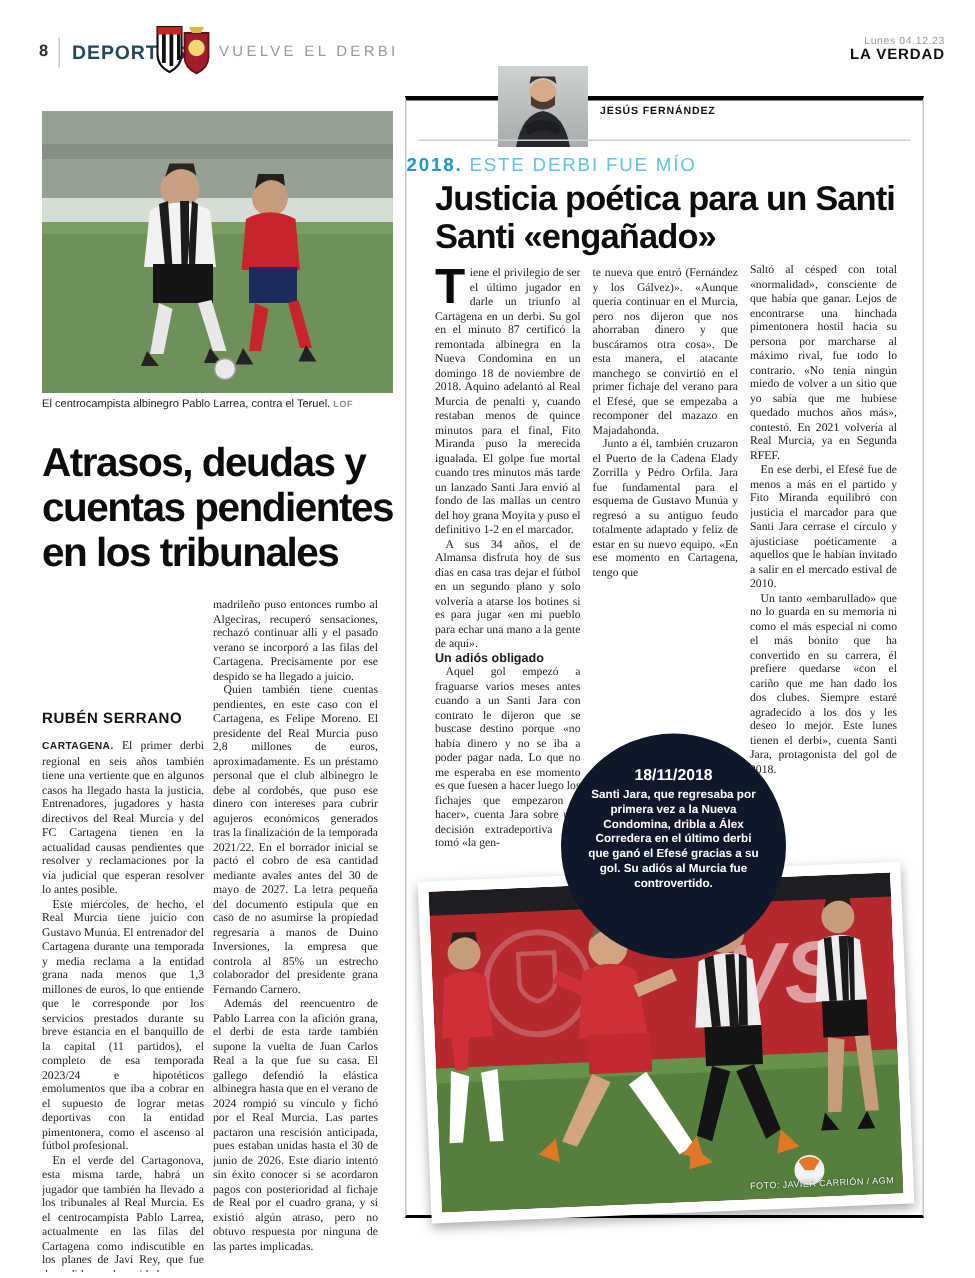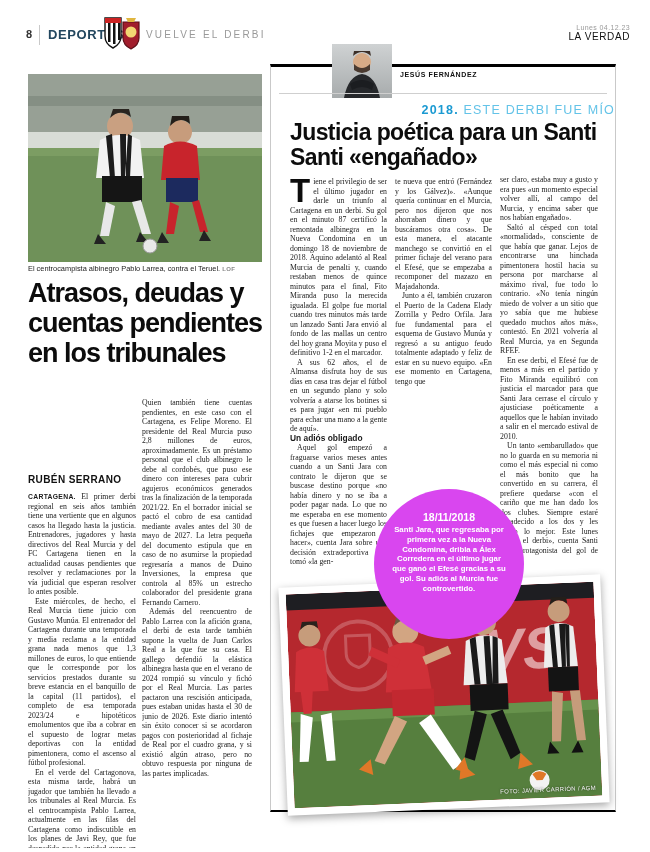--- a/index.html
+++ b/index.html
@@ -12,28 +12,28 @@
   
   .hdr-num { position:absolute; left:26px; top:28px; font-size:11px; font-weight:700; color:#333; }
   .hdr-div { position:absolute; left:39px; top:25px; width:1px; height:20px; background:#c9c9c9; }
   .hdr-section { position:absolute; left:48px; top:27px; font-size:13px; font-weight:800;
     color:#23475f; letter-spacing:.6px; }
   .hdr-crests { position:absolute; left:102px; top:16px; }
   .hdr-kicker { position:absolute; left:146px; top:29px; font-size:10px; color:#999;
     letter-spacing:2.2px; }
   .hdr-right { position:absolute; right:20px; top:24px; text-align:right; }
   .hdr-date { font-size:7px; color:#9a9a9a; letter-spacing:.4px; }
-  .hdr-mast { font-size:10px; font-weight:400; color:#111; letter-spacing:.6px;text-align:right; }
+  .hdr-mast { font-size:10px; font-weight:700; color:#111; letter-spacing:.6px;text-align:right; }
 
   
   .l-photo { position:absolute; left:28px; top:74px; width:234px; height:188px; overflow:hidden; }
   .l-caption { position:absolute; left:28px; top:265px; width:234px; font-size:7.4px;
     color:#222; line-height:1.2; }
   .l-caption .credit { font-size:6px; font-weight:700; color:#888; letter-spacing:.4px; }
-  .l-headline { position:absolute; left:28px; top:278px; width:238px;
+  .l-headline { position:absolute; left:28px; top:293px; width:238px;
     font-size:27px; line-height:1.12; font-weight:800; letter-spacing:-1px; color:#0c0c0c; }
   .l-lead { position:absolute; left:28px; top:398px; width:108px;
     font-size:9px; line-height:10.6px; font-weight:700; color:#4c4c4c; }
   .l-byline { position:absolute; left:28px; top:474px; font-size:10px; font-weight:800;
     letter-spacing:.4px; color:#111; }
   .body-col { font-family:"Liberation Serif", serif; font-size:7.8px; line-height:9.5px;
     color:#1b1b1b; text-align:justify; overflow:hidden; hyphens:auto; }
   .body-col p { margin:0; }
   .body-col p + p { text-indent:7px; }
   .dateline { font-weight:700; font-size:6.8px; letter-spacing:.3px; font-family:"Liberation Sans",sans-serif; }
@@ -41,41 +41,41 @@
   #l-col2 { position:absolute; left:142px; top:398px; width:110px; height:450px; }
 
   
   #box { position:absolute; left:270px; top:64px; width:346px; height:748px;
     border-top:3px solid #000; border-bottom:2px solid #000;
     border-left:1px solid #c9c9c9; border-right:1px solid #c9c9c9; background:#fff; }
   .author-photo { position:absolute; left:61px; top:-23px; width:60px; height:54px; overflow:hidden; }
   .author-name { position:absolute; left:129px; top:4px; font-size:7px; font-weight:800;
     letter-spacing:.6px; color:#111; }
   .box-hr { position:absolute; left:8px; right:8px; top:26px; height:1px; background:#cfcfcf; }
-  .box-kicker { position:absolute; left:0; right:0; top:36px; text-align:right;
+  .box-kicker { position:absolute; left:0; right:0; top:36px; text-align:left;
     font-size:12.5px; letter-spacing:1.2px; }
   .box-kicker .yr { color:#1b9ad2; font-weight:800; }
   .box-kicker .rest { color:#63c3e8; font-weight:400; }
   .box-headline { position:absolute; left:19px; top:53px; width:310px;
     font-size:23px; line-height:1.1; font-weight:800; letter-spacing:-.6px; color:#0c0c0c; }
   #r-col1 { position:absolute; left:19px; top:110px; width:97px; height:400px; }
   #r-col2 { position:absolute; left:124px; top:110px; width:97px; height:312px; }
   #r-col3 { position:absolute; left:229px; top:108px; width:98px; height:404px; }
   .dropcap { float:left; font-family:"Liberation Sans",sans-serif; font-weight:800;
     font-size:33px; line-height:26px; margin:1px 3px 0 0; color:#0c0c0c; }
   .subhead { font-family:"Liberation Sans",sans-serif; font-weight:800; font-size:8.4px;
     margin:4px 0 2px; text-indent:0 !important; }
   .pullquote { text-align:center; margin-bottom:8px; }
   .pullquote .rule { width:30px; height:2px; background:#111; margin:2px auto 9px; }
   .pullquote .q { font-family:"Liberation Serif",serif; font-weight:700; font-size:12px;
     line-height:1.32; color:#0e0e0e; text-align:center; }
 
   
   .circle { position:absolute; left:103px; top:422px; width:150px; height:150px;
-    border-radius:50%; background:#d946ef; z-index:3; color:#fff; text-align:center;
+    border-radius:50%; background:#0f172a; z-index:3; color:#fff; text-align:center;
     padding:22px 16px 0; }
   .circle .c-date { font-size:10.5px; font-weight:800; margin-bottom:2px; }
   .circle .c-text { font-size:7.8px; line-height:1.26; font-weight:600; }
 
   
   .r-photo { position:absolute; left:12px; top:514px; width:322px; height:228px;
     background:#fff; padding:7px; transform:rotate(-2.4deg);
     box-shadow:0 3px 8px rgba(0,0,0,.35); z-index:2; }
   .r-photo-inner { position:relative; width:100%; height:100%; overflow:hidden; }
   .r-credit { position:absolute; right:6px; bottom:5px; font-size:6px; color:#f4f4f4;
@@ -145,20 +145,21 @@
   <h1 class="l-headline">Atrasos, deudas y cuentas pendientes en los tribunales</h1>
   <div class="l-byline">RUBÉN SERRANO</div>
 
   <div id="l-col1" class="body-col">
     <p><span class="dateline">CARTAGENA.</span>
        <span>El primer derbi regional en seis años también tiene una vertiente que en algunos casos ha llegado hasta la justicia. Entrenadores, jugadores y hasta directivos del Real Murcia y del FC Cartagena tienen en la actualidad causas pendientes que resolver y reclamaciones por la vía judicial que esperan resolver lo antes posible.</span></p>
     <p>Este miércoles, de hecho, el Real Murcia tiene juicio con Gustavo Munúa. El entrenador del Cartagena durante una temporada y media reclama a la entidad grana nada menos que 1,3 millones de euros, lo que entiende que le corresponde por los servicios prestados durante su breve estancia en el banquillo de la capital (11 partidos), el completo de esa temporada 2023/24 e hipotéticos emolumentos que iba a cobrar en el supuesto de lograr metas deportivas con la entidad pimentonera, como el ascenso al fútbol profesional.</p>
     <p>En el verde del Cartagonova, esta misma tarde, habrá un jugador que también ha llevado a los tribunales al Real Murcia. Es el centrocampista Pablo Larrea, actualmente en las filas del Cartagena como indiscutible en los planes de Javi Rey, que fue despedido por la entidad grana en febrero de este año, cuando aún le restaban unos meses de contrato. El</p>
   </div>
   <div id="l-col2" class="body-col">
+    <p>madrileño puso entonces rumbo al Algeciras, recuperó sensaciones, rechazó continuar allí y el pasado verano se incorporó a las filas del Cartagena. Precisamente por ese despido se ha llegado a juicio.</p>
     <p>Quien también tiene cuentas pendientes, en este caso con el Cartagena, es Felipe Moreno. El presidente del Real Murcia puso 2,8 millones de euros, aproximadamente. Es un préstamo personal que el club albinegro le debe al cordobés, que puso ese dinero con intereses para cubrir agujeros económicos generados tras la finalización de la temporada 2021/22. En el borrador inicial se pactó el cobro de esa cantidad mediante avales antes del 30 de mayo de 2027. La letra pequeña del documento estipula que en caso de no asumirse la propiedad regresaría a manos de Duino Inversiones, la empresa que controla al 85% un estrecho colaborador del presidente grana Fernando Carnero.</p>
     <p>Además del reencuentro de Pablo Larrea con la afición grana, el derbi de esta tarde también supone la vuelta de Juan Carlos Real a la que fue su casa. El gallego defendió la elástica albinegra hasta que en el verano de 2024 rompió su vínculo y fichó por el Real Murcia. Las partes pactaron una rescisión anticipada, pues estaban unidas hasta el 30 de junio de 2026. Este diario intentó sin éxito conocer si se acordaron pagos con posterioridad al fichaje de Real por el cuadro grana, y si existió algún atraso, pero no obtuvo respuesta por ninguna de las partes implicadas.</p>
   </div>
 
   <div id="box">
 
     <div class="author-photo">
       <svg width="60" height="54" viewBox="0 0 60 54">
         <rect width="60" height="54" fill="#b9bcbd"></rect>
         <rect width="60" height="54" fill="url(#g0)"></rect>
@@ -179,32 +180,31 @@
     <div class="box-hr"></div>
 
     <div class="box-kicker">
       <span class="yr">2018.</span><span class="rest"> ESTE DERBI FUE MÍO</span>
     </div>
 
     <h2 class="box-headline">Justicia poética para un Santi Santi «engañado»</h2>
 
     <div id="r-col1" class="body-col">
       <p><span class="dropcap">T</span><span>iene el privilegio de ser el último jugador en darle un triunfo al Cartagena en un derbi. Su gol en el minuto 87 certificó la remontada albinegra en la Nueva Condomina en un domingo 18 de noviembre de 2018. Aquino adelantó al Real Murcia de penalti y, cuando restaban menos de quince minutos para el final, Fito Miranda puso la merecida igualada. El golpe fue mortal cuando tres minutos más tarde un lanzado Santi Jara envió al fondo de las mallas un centro del hoy grana Moyita y puso el definitivo 1-2 en el marcador.</span></p>
-      <p>A sus 62 años, el de Almansa disfruta hoy de sus días en casa tras dejar el fútbol en un segundo plano y solo volvería a atarse los botines si es para jugar «en mi pueblo para echar una mano a la gente de aquí».</p>
+      <p>A sus 34 años, el de Almansa disfruta hoy de sus días en casa tras dejar el fútbol en un segundo plano y solo volvería a atarse los botines si es para jugar «en mi pueblo para echar una mano a la gente de aquí».</p>
       <p class="subhead">Un adiós obligado</p>
       <p>Aquel gol empezó a fraguarse varios meses antes cuando a un Santi Jara con contrato le dijeron que se buscase destino porque «no había dinero y no se iba a poder pagar nada. Lo que no me esperaba en ese momento es que fuesen a hacer luego los fichajes que empezaron a hacer», cuenta Jara sobre una decisión extradeportiva que tomó «la gen-</p>
     </div>
 
     <div id="r-col2" class="body-col">
       <p>te nueva que entró (Fernández y los Gálvez)». «Aunque quería continuar en el Murcia, pero nos dijeron que nos ahorraban dinero y que buscáramos otra cosa». De esta manera, el atacante manchego se convirtió en el primer fichaje del verano para el Efesé, que se empezaba a recomponer del mazazo en Majadahonda.</p>
       <p>Junto a él, también cruzaron el Puerto de la Cadena Elady Zorrilla y Pedro Orfila. Jara fue fundamental para el esquema de Gustavo Munúa y regresó a su antiguo feudo totalmente adaptado y feliz de estar en su nuevo equipo. «En ese momento en Cartagena, tengo que</p>
     </div>
 
     <div id="r-col3" class="body-col">
-      <p>ser claro, estaba muy a gusto y era pues «un momento especial volver allí, al campo del Murcia, y encima saber que nos habían engañado».</p>
       <p>Saltó al césped con total «normalidad», consciente de que había que ganar. Lejos de encontrarse una hinchada pimentonera hostil hacia su persona por marcharse al máximo rival, fue todo lo contrario. «No tenía ningún miedo de volver a un sitio que yo sabía que me hubiese quedado muchos años más», contestó. En 2021 volvería al Real Murcia, ya en Segunda RFEF.</p>
       <p>En ese derbi, el Efesé fue de menos a más en el partido y Fito Miranda equilibró con justicia el marcador para que Santi Jara cerrase el círculo y ajusticiase poéticamente a aquellos que le habían invitado a salir en el mercado estival de 2010.</p>
       <p>Un tanto «embarullado» que no lo guarda en su memoria ni como el más especial ni como el más bonito que ha convertido en su carrera, él prefiere quedarse «con el cariño que me han dado los dos clubes. Siempre estaré agradecido a los dos y les deseo lo mejor. Este lunes tienen el derbi», cuenta Santi Jara, protagonista del gol de 2018.</p>
     </div>
 
     <div class="r-photo">
       <div class="r-photo-inner">
         <svg width="308" height="214" viewBox="0 0 308 214" preserveAspectRatio="none">
           <rect width="308" height="214" fill="#b5282e"></rect>
           <rect width="308" height="16" fill="#1e1e22"></rect>
@@ -257,17 +257,17 @@
           </g>
           <circle cx="246" cy="196" r="10" fill="#f3f3f3"></circle>
           <path d="M239 190 a10 10 0 0 1 14 0 l-4 6 h-6 z" fill="#e07828"></path>
         </svg>
         <div class="r-credit">FOTO: JAVIER CARRIÓN / AGM</div>
       </div>
     </div>
 
     <div class="circle">
       <div class="c-date">18/11/2018</div>
-      <div class="c-text">Santi Jara, que regresaba por primera vez a la Nueva Condomina, dribla a Álex Corredera en el último jugar que ganó el Efesé gracias a su gol. Su adiós al Murcia fue controvertido.</div>
+      <div class="c-text">Santi Jara, que regresaba por primera vez a la Nueva Condomina, dribla a Álex Corredera en el último derbi que ganó el Efesé gracias a su gol. Su adiós al Murcia fue controvertido.</div>
     </div>
 
   </div>
 </div>
 
 </body></html>

